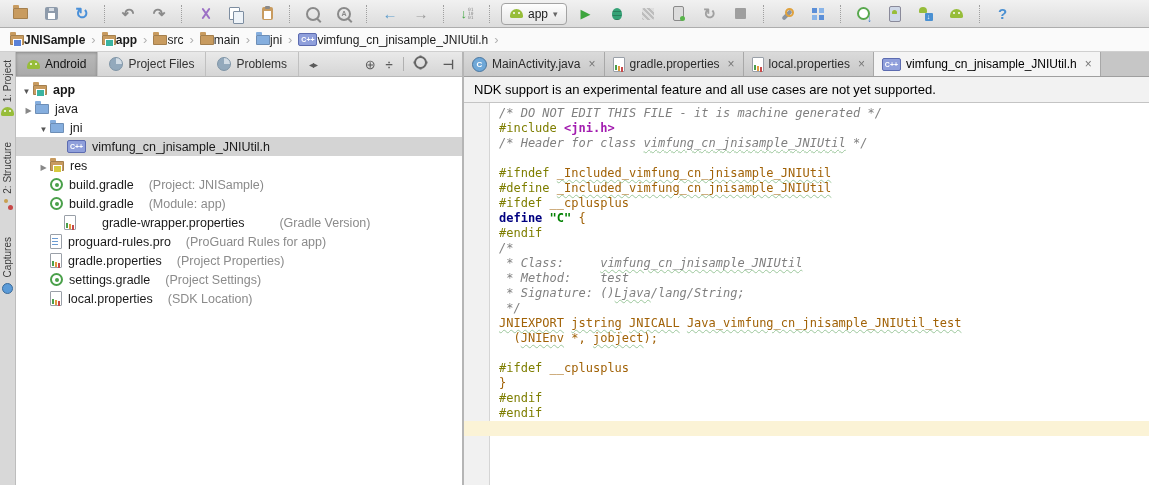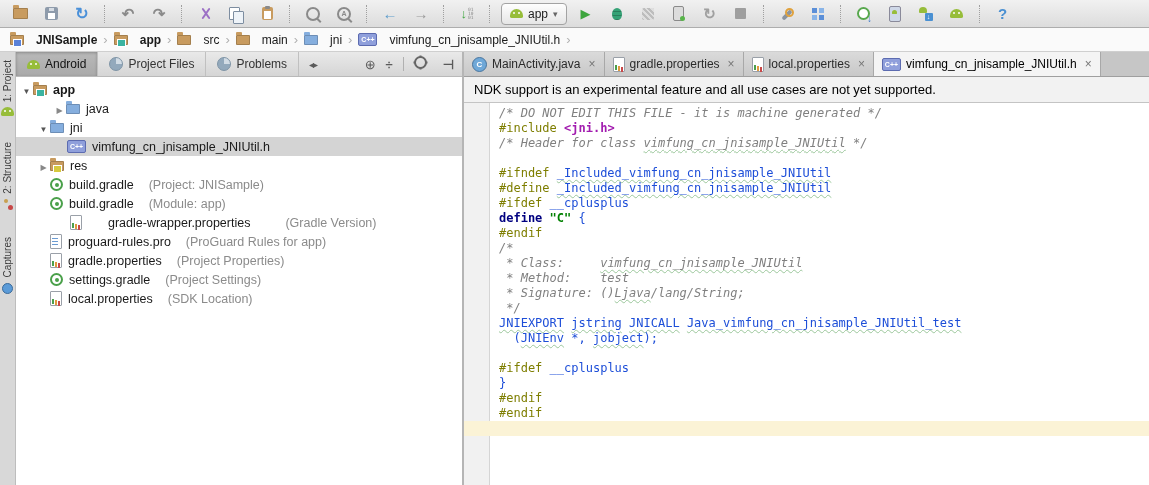--- a/index.html
+++ b/index.html
@@ -109,21 +109,21 @@
       box-shadow:0 -6px 0 -.5px #666,0 6px 0 -.5px #666,-6px 0 0 -.5px #666,6px 0 0 -.5px #666}
   .i-hide-panel{color:#5a5a5a;font-size:13px;font-weight:bold}.i-hide-panel::after{content:"⊣"}
   .i-structure{position:relative;width:10px;height:12px}
   .i-structure::before{content:"";position:absolute;top:0;left:1px;width:4px;height:4px;border-radius:50%;background:#c8a050}
   .i-structure::after{content:"";position:absolute;bottom:1px;right:0;width:5px;height:5px;border-radius:50%;background:#c84848}
   .i-captures{width:9px;height:9px;border-radius:50%;background:#5b9bd8;border:1px solid #3a6a9a}
 
   
   .breadcrumbs{height:23px;display:flex;align-items:center;padding:0 6px;gap:1px;
                background:#fafafa;border-bottom:1px solid #cfcfcf;font-size:12px}
-  .crumb{display:inline-flex;align-items:center;gap:12px;padding:0 4px;height:100%}
+  .crumb{display:inline-flex;align-items:center;gap:0;padding:0 4px;height:100%}
   .crumb.bold{font-weight:bold}
   .chev{color:#b0b0b0;font-size:13px;margin:0 1px}
 
   
   .main{display:flex;height:433px}
   .stripe{width:15px;background:#d8d8d8;border-right:1px solid #bdbdbd;display:flex;flex-direction:column;
           align-items:center;padding-top:8px;gap:26px}
   .stripe-tab{display:flex;flex-direction:column;align-items:center;gap:5px}
   .stripe-label{writing-mode:vertical-rl;transform:rotate(180deg);font-size:10px;color:#3c3c3c;white-space:nowrap}
 
@@ -162,21 +162,21 @@
   .code{position:relative;z-index:3;padding:3px 0 12px 9px}
   .cline{height:15px;white-space:pre}
   .caret-band{position:absolute;left:0;right:0;height:15px;background:#fbf3d6;z-index:2;pointer-events:none}
 
   
   .cmt{color:#808080;font-style:italic}
   .dir{color:#7e7e00}
   .inc{color:#a21caf;font-weight:bold}
   .kw{color:#000080;font-weight:bold}
   .str{color:#008000;font-weight:bold}
-  .pl{color:#1d4ed8}
+  .pl{color:#a16207}
   .sq{text-decoration:underline;text-decoration-style:wavy;text-decoration-color:#9cc79c;
       text-decoration-thickness:1px;text-underline-offset:2px}
 </style>
 </head>
 <body>
 
 <div class="app">
   <div class="toolbar">
       <span class="tb-btn">
         <span class="icon i-open"></span>
@@ -342,21 +342,21 @@
             <span class="pc-btn"><span class="icon i-gear-menu"></span></span>
             <span class="pc-btn"><span class="icon i-hide-panel"></span></span>
           </span>
         </div>
       <div class="tree">
           <div class="trow bold" style="padding-left: 4px;">
             <span class="arrow-slot down"></span>
             <span class="icon i-folder-module"></span>
             <span class="tlabel">app</span>
           </div>
-          <div class="trow" style="padding-left: 37px;">
+          <div class="trow" style="padding-left: 6px;">
             <span class="arrow-slot right"></span>
             <span class="icon i-folder-blue"></span>
             <span class="tlabel">java</span>
           </div>
           <div class="trow" style="padding-left: 21px;">
             <span class="arrow-slot down"></span>
             <span class="icon i-folder-blue"></span>
             <span class="tlabel">jni</span>
           </div>
           <div class="trow selected" style="padding-left: 38px;">
@@ -374,21 +374,21 @@
             <span class="icon i-gradle"></span>
             <span class="tlabel">build.gradle</span>
             <span class="tsec">(Project: JNISample)</span>
           </div>
           <div class="trow" style="padding-left: 21px;">
             <span class="arrow-slot"></span>
             <span class="icon i-gradle"></span>
             <span class="tlabel">build.gradle</span>
             <span class="tsec">(Module: app)</span>
           </div>
-          <div class="trow" style="padding-left: 21px; gap: 20px;">
+          <div class="trow" style="padding-left: 15px; gap: 20px;">
             <span class="arrow-slot"></span>
             <span class="icon i-props"></span>
             <span class="tlabel">gradle-wrapper.properties</span>
             <span class="tsec">(Gradle Version)</span>
           </div>
           <div class="trow" style="padding-left: 21px;">
             <span class="arrow-slot"></span>
             <span class="icon i-pro"></span>
             <span class="tlabel">proguard-rules.pro</span>
             <span class="tsec">(ProGuard Rules for app)</span>

